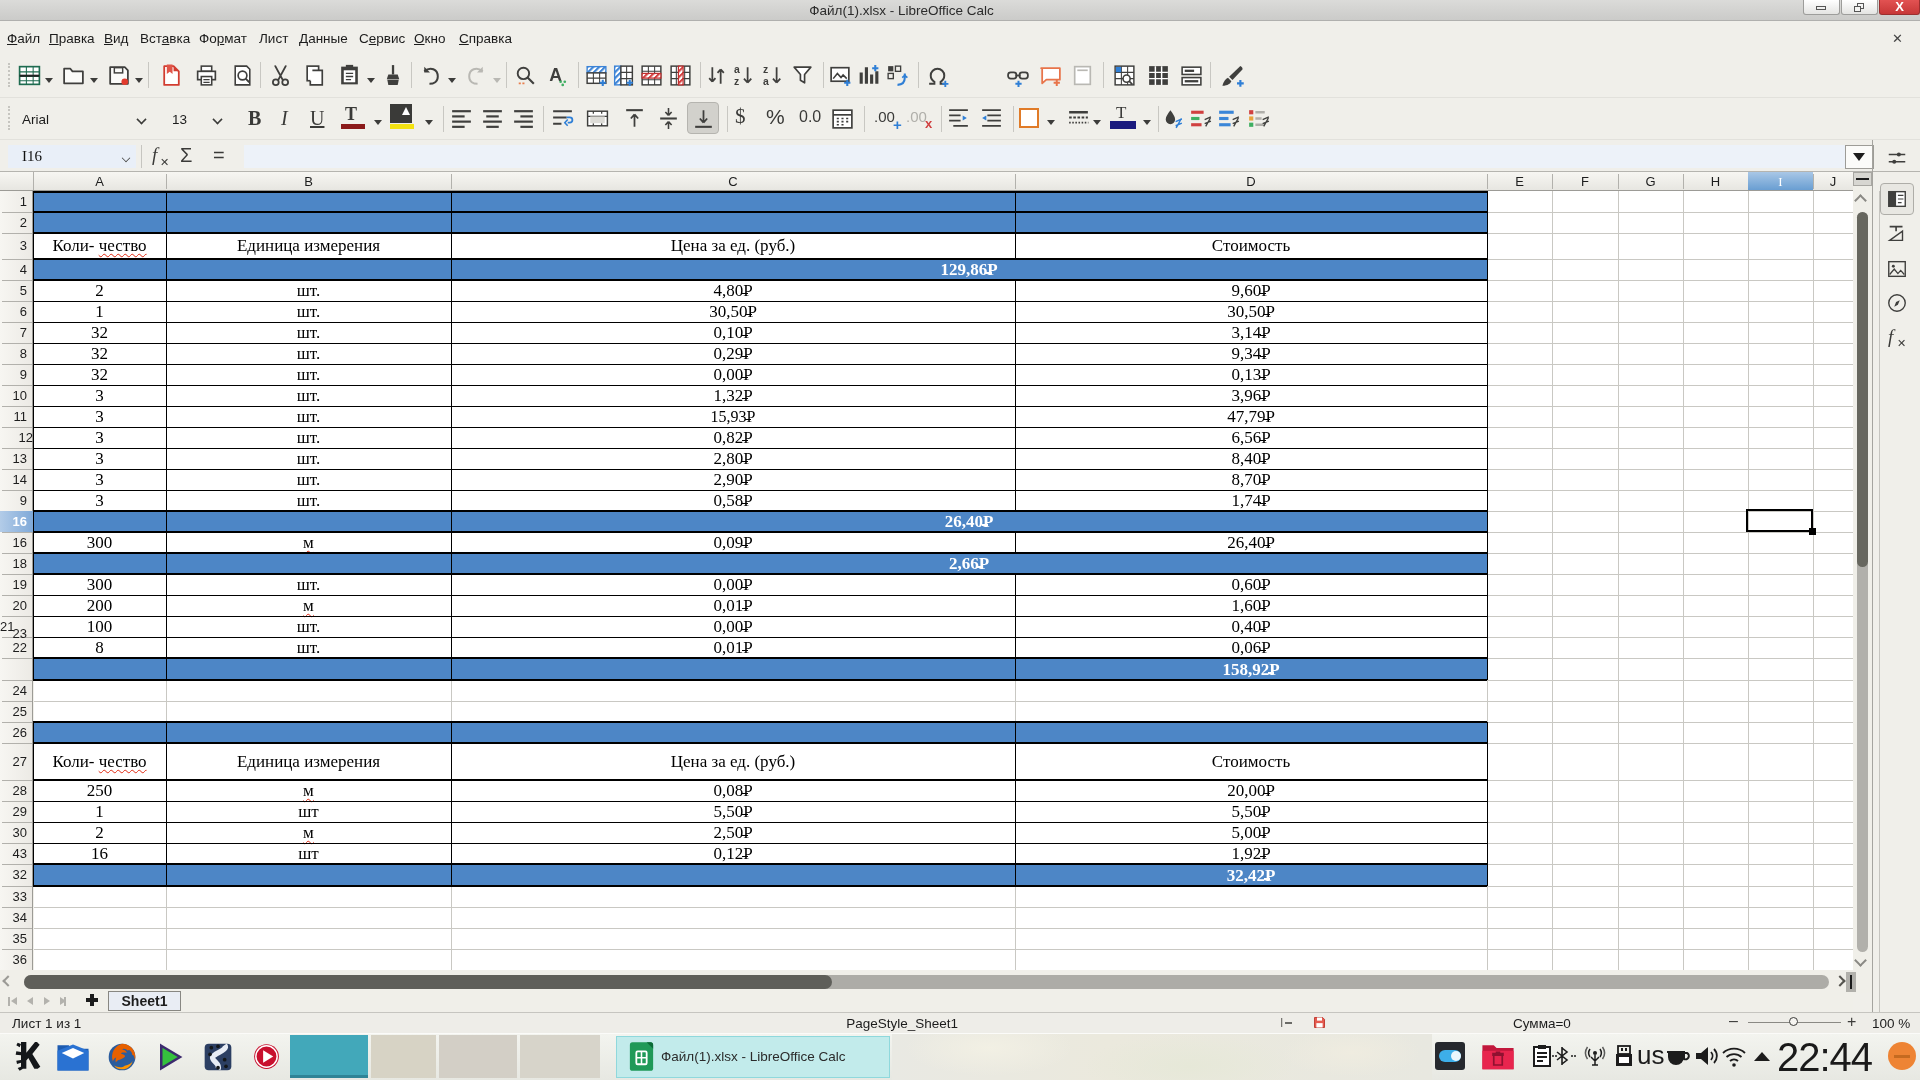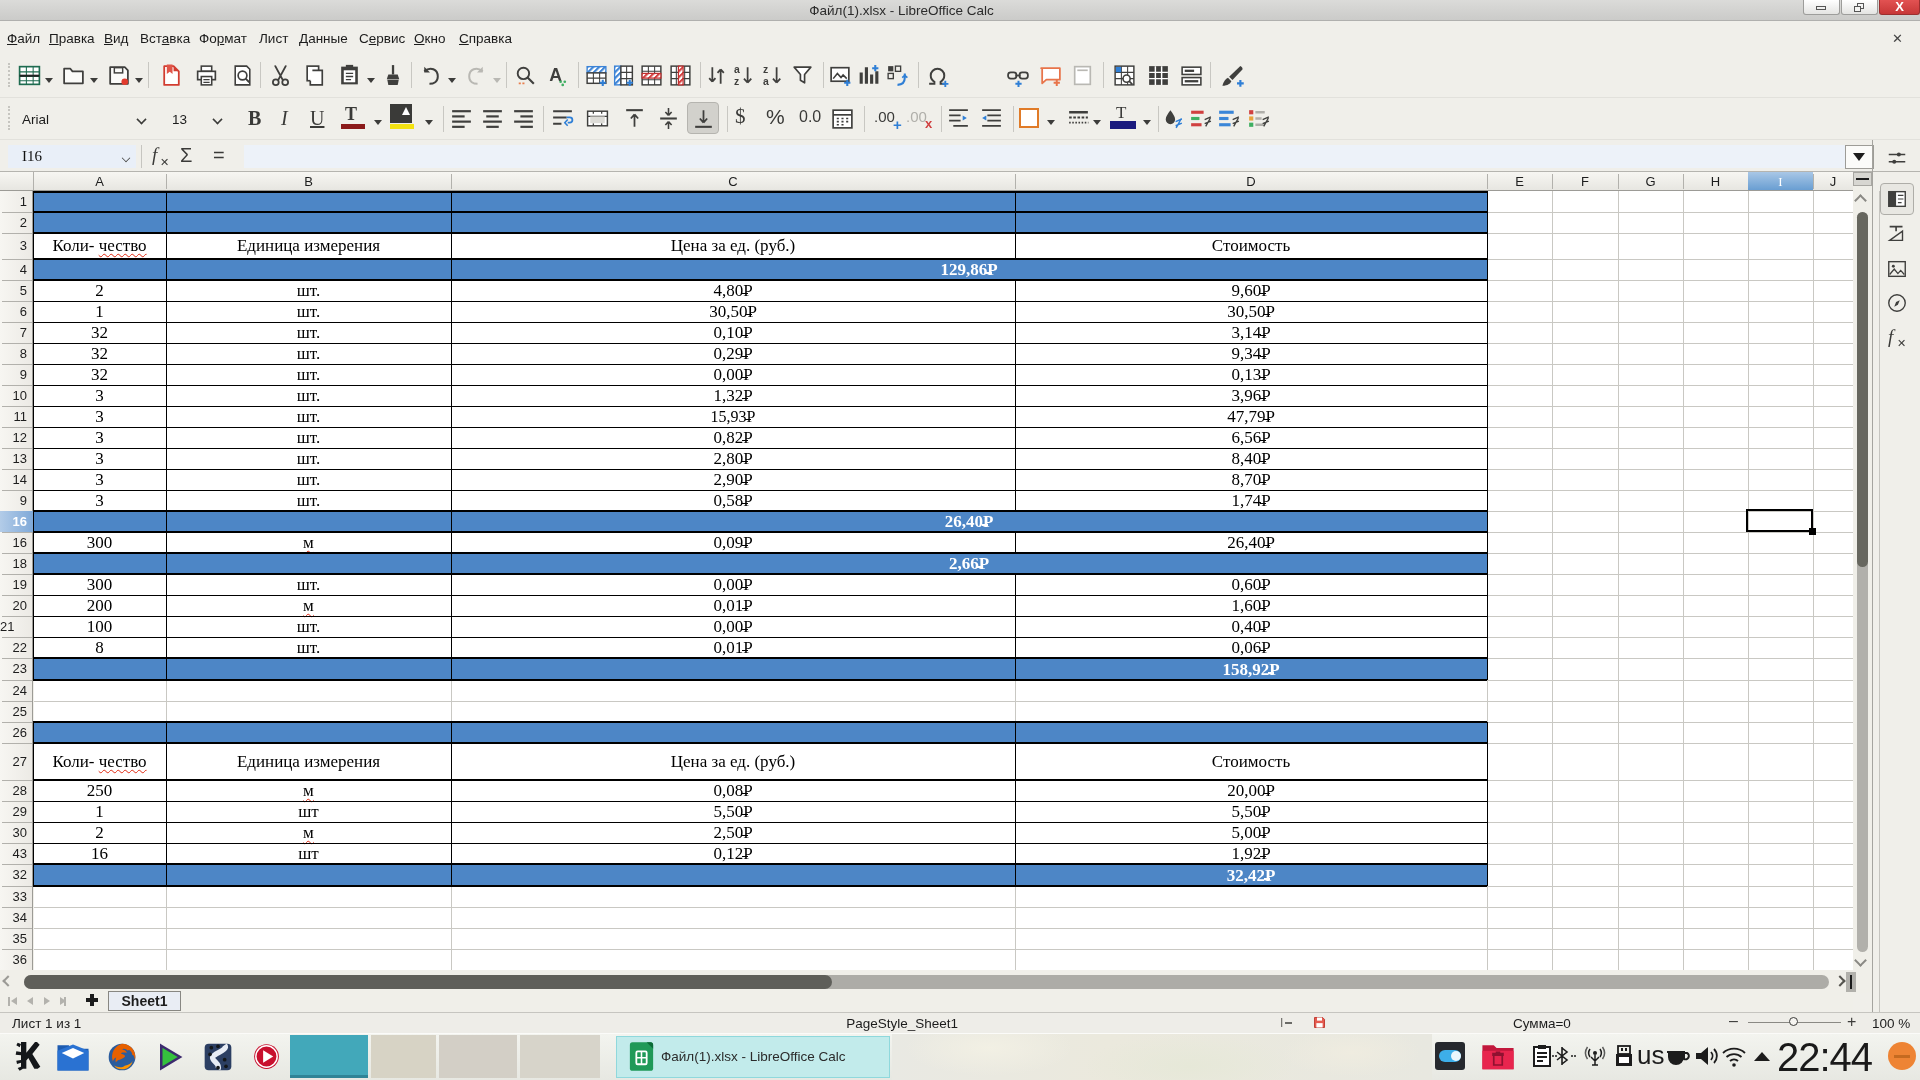--- a/index.html
+++ b/index.html
@@ -393,21 +393,21 @@
 <div class="ab" style="left:0;top:322px;width:33px;height:21px;color:#1d1d1d;font-size:13px;text-align:right;line-height:21px;"><span style="margin-right:6px">7</span></div>
 <div class="ab" style="left:2px;top:343px;width:30px;height:1px;background:#b2b1ac;"></div>
 <div class="ab" style="left:0;top:343px;width:33px;height:21px;color:#1d1d1d;font-size:13px;text-align:right;line-height:21px;"><span style="margin-right:6px">8</span></div>
 <div class="ab" style="left:2px;top:364px;width:30px;height:1px;background:#b2b1ac;"></div>
 <div class="ab" style="left:0;top:364px;width:33px;height:21px;color:#1d1d1d;font-size:13px;text-align:right;line-height:21px;"><span style="margin-right:6px">9</span></div>
 <div class="ab" style="left:2px;top:385px;width:30px;height:1px;background:#b2b1ac;"></div>
 <div class="ab" style="left:0;top:385px;width:33px;height:21px;color:#1d1d1d;font-size:13px;text-align:right;line-height:21px;"><span style="margin-right:6px">10</span></div>
 <div class="ab" style="left:2px;top:406px;width:30px;height:1px;background:#b2b1ac;"></div>
 <div class="ab" style="left:0;top:406px;width:33px;height:21px;color:#1d1d1d;font-size:13px;text-align:right;line-height:21px;"><span style="margin-right:6px">11</span></div>
 <div class="ab" style="left:2px;top:427px;width:30px;height:1px;background:#b2b1ac;"></div>
-<div class="ab" style="left:0;top:427px;width:33px;height:21px;color:#1d1d1d;font-size:13px;text-align:right;line-height:21px;"><span style="margin-right:6px">12</span></div>
+<div class="ab" style="left:0;top:427px;width:33px;height:21px;color:#1d1d1d;font-size:13px;text-align:right;line-height:21px;"><span style="margin-right:0">12</span></div>
 <div class="ab" style="left:2px;top:448px;width:30px;height:1px;background:#b2b1ac;"></div>
 <div class="ab" style="left:0;top:448px;width:33px;height:21px;color:#1d1d1d;font-size:13px;text-align:right;line-height:21px;"><span style="margin-right:6px">13</span></div>
 <div class="ab" style="left:2px;top:469px;width:30px;height:1px;background:#b2b1ac;"></div>
 <div class="ab" style="left:0;top:469px;width:33px;height:21px;color:#1d1d1d;font-size:13px;text-align:right;line-height:21px;"><span style="margin-right:6px">14</span></div>
 <div class="ab" style="left:2px;top:490px;width:30px;height:1px;background:#b2b1ac;"></div>
 <div class="ab" style="left:0;top:490px;width:33px;height:21px;color:#1d1d1d;font-size:13px;text-align:right;line-height:21px;"><span style="margin-right:6px">9</span></div>
 <div class="ab" style="left:2px;top:511px;width:30px;height:1px;background:#b2b1ac;"></div>
 <div class="ab" style="left:0;top:511px;width:33px;height:21px;background:linear-gradient(90deg,#b3cce8,#7fa9d8);color:#fff;font-weight:bold;font-size:13px;text-align:right;line-height:21px;"><span style="margin-right:6px">16</span></div>
 <div class="ab" style="left:2px;top:532px;width:30px;height:1px;background:#b2b1ac;"></div>
 <div class="ab" style="left:0;top:532px;width:33px;height:21px;color:#1d1d1d;font-size:13px;text-align:right;line-height:21px;"><span style="margin-right:6px">16</span></div>
@@ -415,21 +415,21 @@
 <div class="ab" style="left:0;top:553px;width:33px;height:21px;color:#1d1d1d;font-size:13px;text-align:right;line-height:21px;"><span style="margin-right:6px">18</span></div>
 <div class="ab" style="left:2px;top:574px;width:30px;height:1px;background:#b2b1ac;"></div>
 <div class="ab" style="left:0;top:574px;width:33px;height:21px;color:#1d1d1d;font-size:13px;text-align:right;line-height:21px;"><span style="margin-right:6px">19</span></div>
 <div class="ab" style="left:2px;top:595px;width:30px;height:1px;background:#b2b1ac;"></div>
 <div class="ab" style="left:0;top:595px;width:33px;height:21px;color:#1d1d1d;font-size:13px;text-align:right;line-height:21px;"><span style="margin-right:6px">20</span></div>
 <div class="ab" style="left:2px;top:616px;width:30px;height:1px;background:#b2b1ac;"></div>
 <div class="ab" style="left:0;top:616px;width:33px;height:21px;color:#1d1d1d;font-size:13px;text-align:right;line-height:21px;"><span style="margin-right:20px">21</span></div>
 <div class="ab" style="left:2px;top:637px;width:30px;height:1px;background:#b2b1ac;"></div>
 <div class="ab" style="left:0;top:637px;width:33px;height:21px;color:#1d1d1d;font-size:13px;text-align:right;line-height:21px;"><span style="margin-right:6px">22</span></div>
 <div class="ab" style="left:2px;top:658px;width:30px;height:1px;background:#b2b1ac;"></div>
-<div class="ab" style="left:0;top:658px;width:33px;height:22px;color:#1d1d1d;font-size:13px;text-align:right;line-height:22px;"><span style="margin-right:6px">23</span></div>
+<div class="ab" style="left:0;top:623px;width:33px;height:22px;color:#1d1d1d;font-size:13px;text-align:right;line-height:22px;"><span style="margin-right:6px">23</span></div>
 <div class="ab" style="left:2px;top:680px;width:30px;height:1px;background:#b2b1ac;"></div>
 <div class="ab" style="left:0;top:680px;width:33px;height:21px;color:#1d1d1d;font-size:13px;text-align:right;line-height:21px;"><span style="margin-right:6px">24</span></div>
 <div class="ab" style="left:2px;top:701px;width:30px;height:1px;background:#b2b1ac;"></div>
 <div class="ab" style="left:0;top:701px;width:33px;height:21px;color:#1d1d1d;font-size:13px;text-align:right;line-height:21px;"><span style="margin-right:6px">25</span></div>
 <div class="ab" style="left:2px;top:722px;width:30px;height:1px;background:#b2b1ac;"></div>
 <div class="ab" style="left:0;top:722px;width:33px;height:21px;color:#1d1d1d;font-size:13px;text-align:right;line-height:21px;"><span style="margin-right:6px">26</span></div>
 <div class="ab" style="left:2px;top:743px;width:30px;height:1px;background:#b2b1ac;"></div>
 <div class="ab" style="left:0;top:743px;width:33px;height:37px;color:#1d1d1d;font-size:13px;text-align:right;line-height:37px;"><span style="margin-right:6px">27</span></div>
 <div class="ab" style="left:2px;top:780px;width:30px;height:1px;background:#b2b1ac;"></div>
 <div class="ab" style="left:0;top:780px;width:33px;height:21px;color:#1d1d1d;font-size:13px;text-align:right;line-height:21px;"><span style="margin-right:6px">28</span></div>

